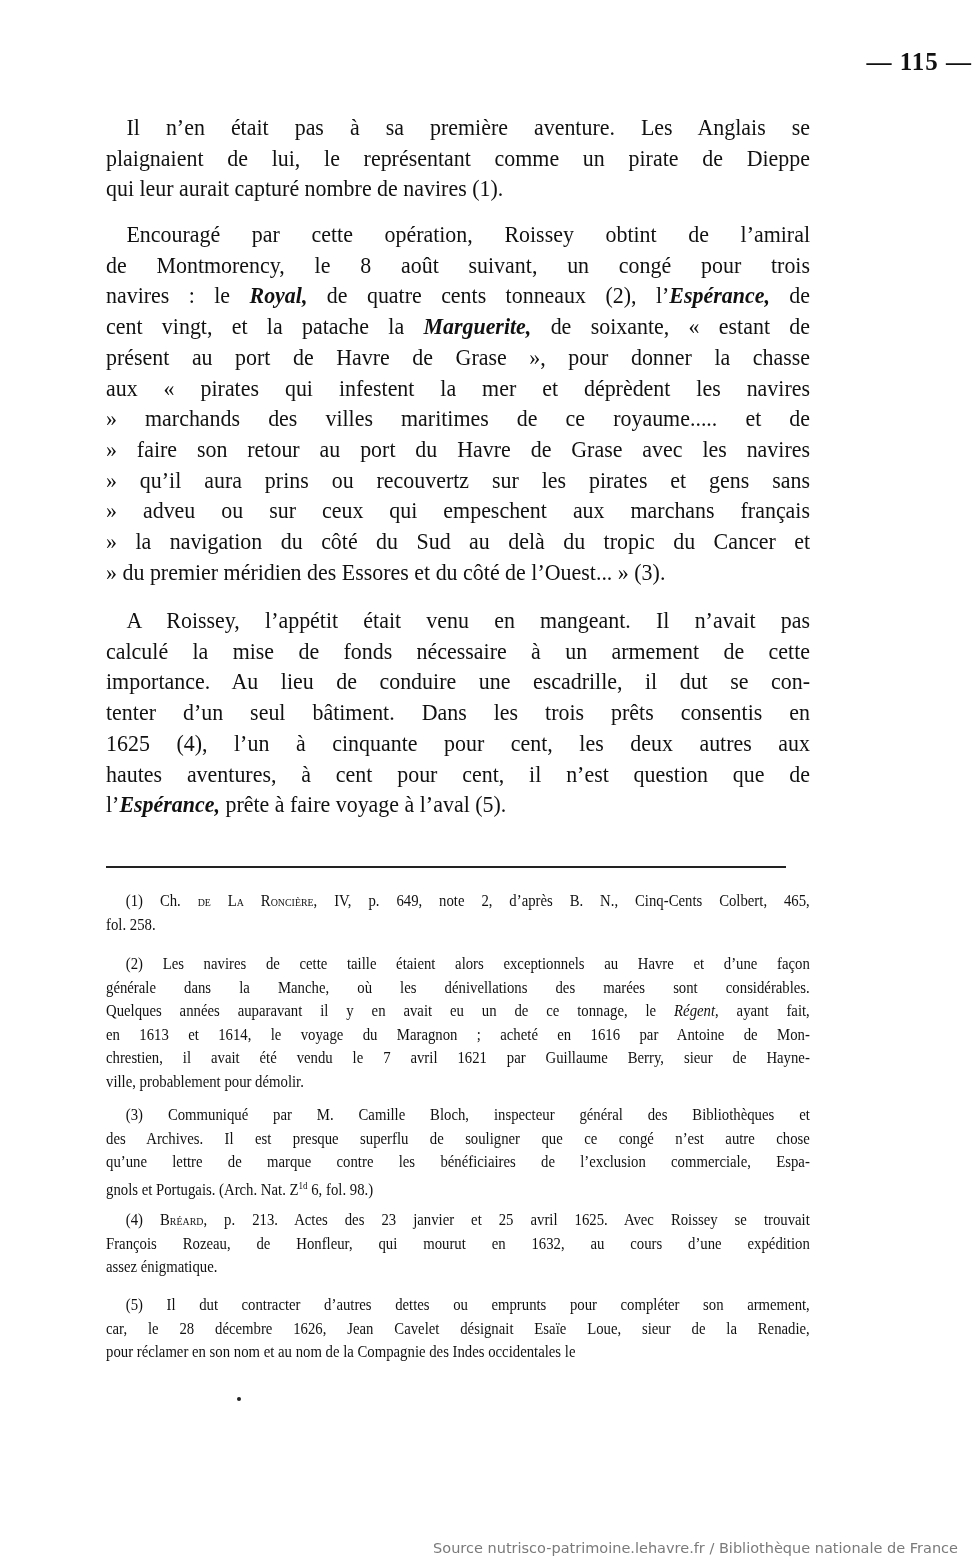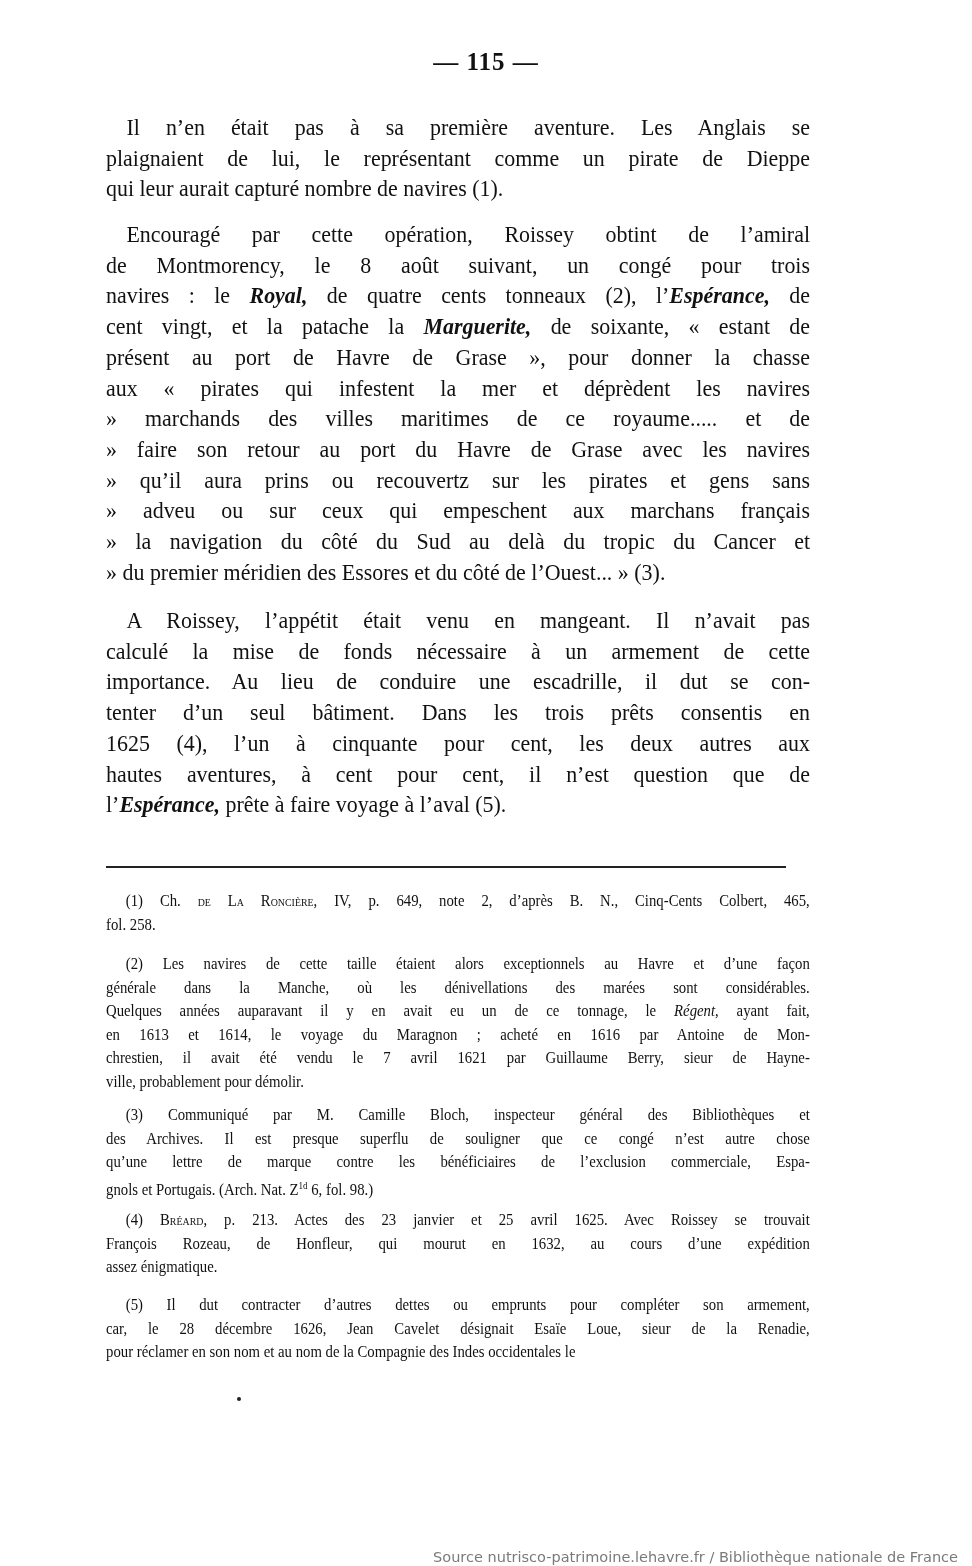--- a/index.html
+++ b/index.html
@@ -1,18 +1,18 @@
 <!DOCTYPE html>
 <html><head>
   <meta charset="utf-8">
   <style>
     html, body { margin: 0; padding: 0; background: #ffffff; }
     body { width: 972px; height: 1566px; position: relative; overflow: hidden; }
     .page { position: absolute; left: 0; top: 0; width: 972px; height: 1566px; background: #fff; color: #111; }
-    .folio { position: absolute; top: 48px; left: 0; width: 972px; text-align: center;
+    .folio { position: absolute; top: 48px; left: 0; width: 972px; text-align: right;
       font-family: "Liberation Serif", serif; font-weight: bold; font-size: 25px; letter-spacing: 1px; }
     .body-text { position: absolute; left: 106px; width: 684px; font-family: "Liberation Sans Narrow", "Liberation Sans", sans-serif; }
     .para { font-family: "Liberation Serif", serif; font-size: 23.6px; line-height: 30.7px; text-align: justify;
       text-align-last: left; margin: 0; transform: scaleX(0.93); transform-origin: left top; width: 735px; }
     .para .line { display: block; text-align: justify; text-align-last: justify; white-space: nowrap; }
     .para .line.last { text-align-last: left; }
     .p1 { position: absolute; top: 112px; }
     .p2 { position: absolute; top: 219px; }
     .p3 { position: absolute; top: 605px; }
     .indent { padding-left: 22px; }
@@ -25,21 +25,21 @@
     .note .line.last { text-align-last: left; }
     .n1 { position: absolute; top: 889px; }
     .n2 { position: absolute; top: 952px; }
     .n3 { position: absolute; top: 1103px; }
     .n4 { position: absolute; top: 1208px; }
     .n5 { position: absolute; top: 1293px; }
     .sc { font-variant: small-caps; }
     .it { font-style: italic; }
     .speck { position: absolute; width: 4px; height: 4px; border-radius: 50%; background: #222; }
     .source { position: absolute; right: 14px; top: 1540px; font-family: "DejaVu Sans", sans-serif;
-      font-size: 14.5px; color: #7a7a7a; white-space: nowrap; margin-top: 9px; }
+      font-size: 14.5px; color: #7a7a7a; white-space: nowrap; }
   </style>
 </head>
 <body>
 
 <div class="page">
   <div class="folio">— 115 —</div>
 
   <div class="body-text">
     <div class="para p1 indent">
         <span class="line"><span>Il n’en était pas à sa première aventure. Les Anglais se</span></span>

